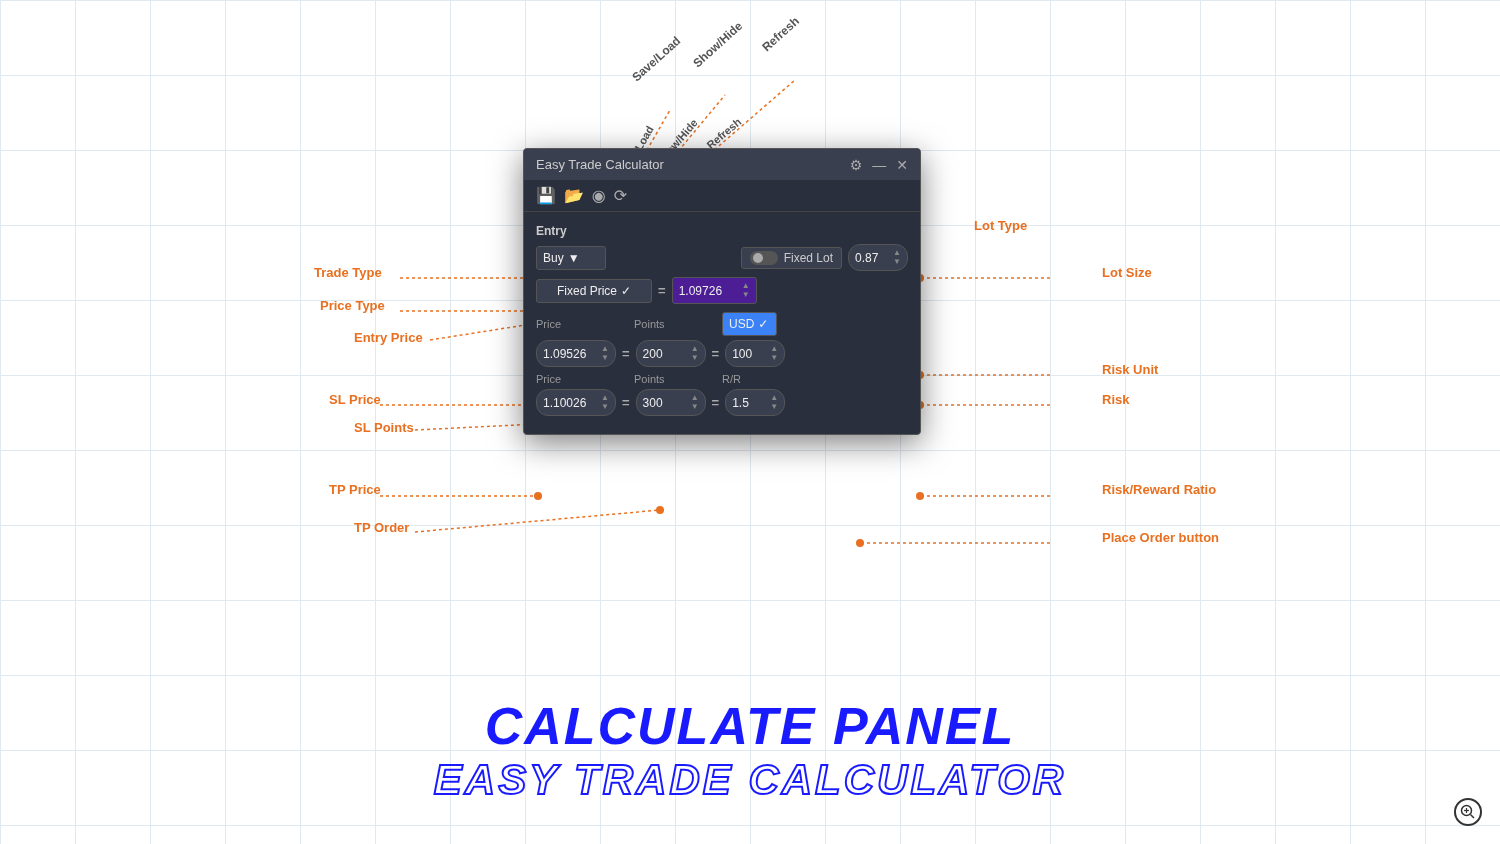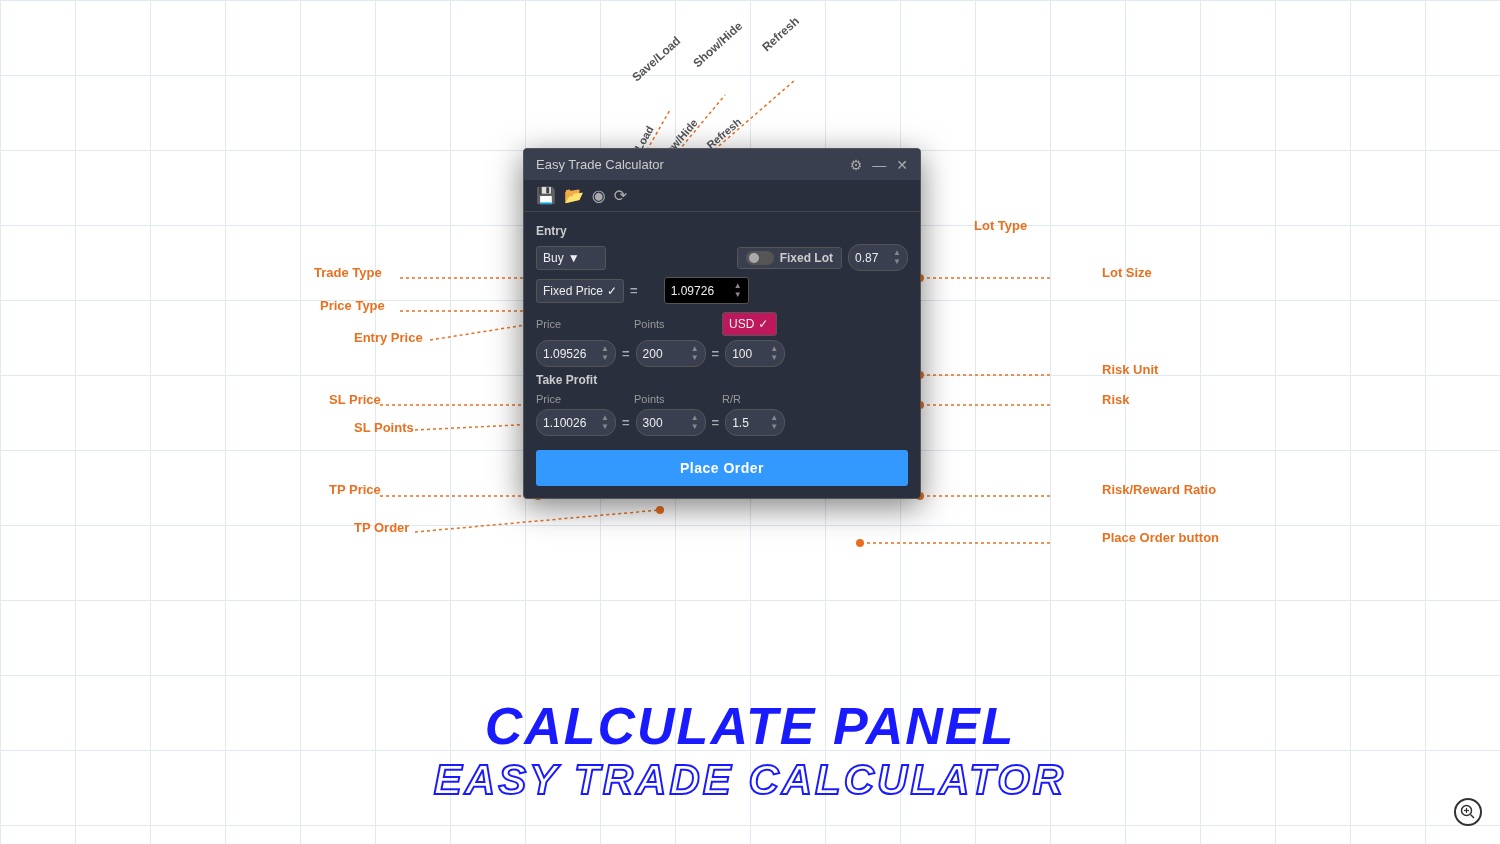--- a/index.html
+++ b/index.html
@@ -160,59 +160,57 @@
       left: 3px;
       top: 2px;
       width: 10px;
       height: 10px;
       background: #aaa;
       border-radius: 50%;
     }
     .lot-type-label {
       color: #ccc;
       font-size: 12px;
-      font-weight: bold;
     }
 
     
     .price-type-row {
       display: flex;
       align-items: center;
       gap: 6px;
       margin-bottom: 8px;
     }
     .price-type-select {
       background: #3a3f50;
       border: 1px solid #555;
       color: #eee;
       font-size: 12px;
-      padding: 4px 6px;
+      padding: 4px 20px;
       border-radius: 3px;
       cursor: pointer;
       display: flex;
       align-items: center;
       gap: 4px;
     }
     .equals-sign {
       color: #aaa;
       font-size: 13px;
       font-weight: bold;
     }
     .price-input {
-      background: #000000;
+      background: #4c1d95;
       border: 1px solid #555;
       color: #eee;
       font-size: 12px;
       padding: 4px 6px;
       border-radius: 3px;
       width: 85px;
       display: flex;
       align-items: center;
       justify-content: space-between;
-      margin-left: 20px;
     }
     .spinner-arrows {
       display: flex;
       flex-direction: column;
       gap: 1px;
     }
     .spinner-arrow {
       color: #888;
       font-size: 8px;
       line-height: 1;
@@ -261,21 +259,21 @@
       display: flex;
       align-items: center;
       justify-content: space-between;
       gap: 2px;
     }
     .num-input.wide { min-width: 80px; }
     .num-input.mid { min-width: 70px; }
     .num-input.narrow { min-width: 60px; }
 
     .risk-unit-select {
-      background: #be185d;
+      background: #3b82f6;
       border: 1px solid #555;
       color: #eee;
       font-size: 12px;
       padding: 4px 6px;
       border-radius: 3px;
       cursor: pointer;
       display: flex;
       align-items: center;
       gap: 4px;
       min-width: 55px;
@@ -504,21 +502,20 @@
           <div class="spinner-arrows">
             <span class="spinner-arrow">▲</span>
             <span class="spinner-arrow">▼</span>
           </div>
         </div>
       </div>
     </div>
 
     
     <div class="sl-tp-section">
-      <div class="section-label">Take Profit</div>
       <div class="col-header-row">
         <span class="col-header">Price</span>
         <span style="width:6px"></span>
         <span class="col-header-mid">Points</span>
         <span style="width:6px"></span>
         <span class="col-header-right">R/R</span>
       </div>
       <div class="sl-tp-row">
         <div class="num-input wide">
           <span>1.10026</span>
@@ -540,21 +537,20 @@
           <span>1.5</span>
           <div class="spinner-arrows">
             <span class="spinner-arrow">▲</span>
             <span class="spinner-arrow">▼</span>
           </div>
         </div>
       </div>
     </div>
 
     
-    <button class="place-order-btn">Place Order</button>
   </div>
 </div>
 
 <div class="bottom-title">
   <span class="main-title">CALCULATE PANEL</span>
   <span class="sub-title">EASY TRADE CALCULATOR</span>
 </div>
 
 <div class="zoom-icon">
   <svg width="16" height="16" viewBox="0 0 16 16" fill="none">

